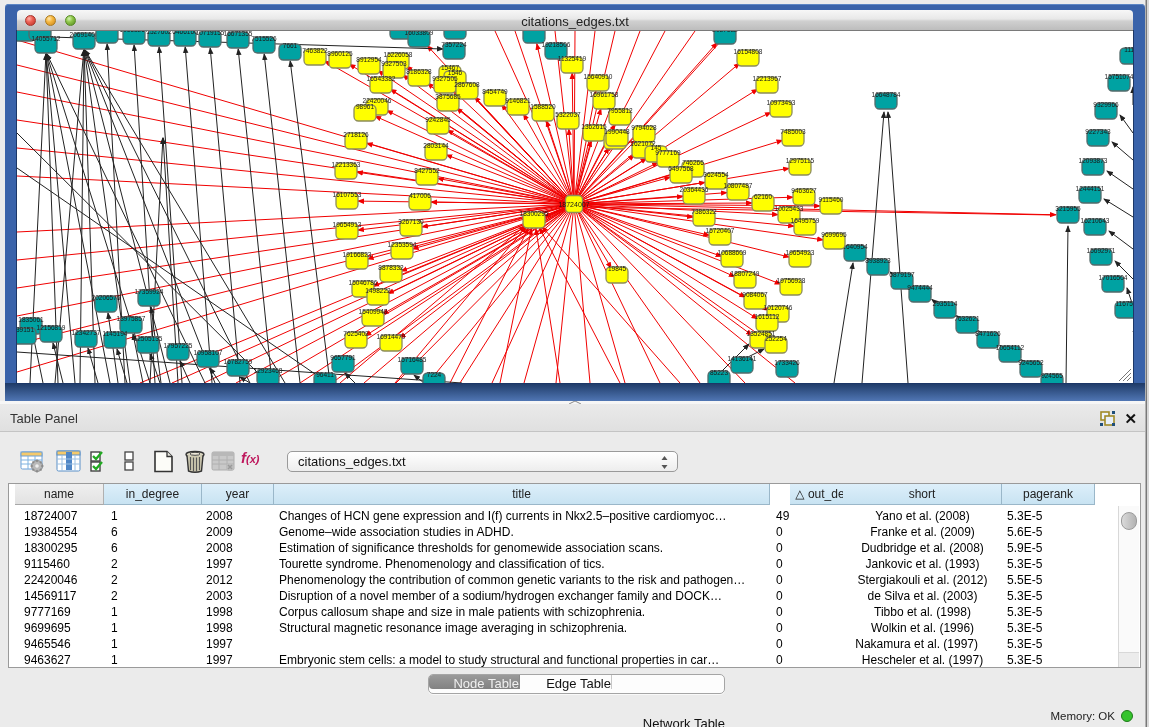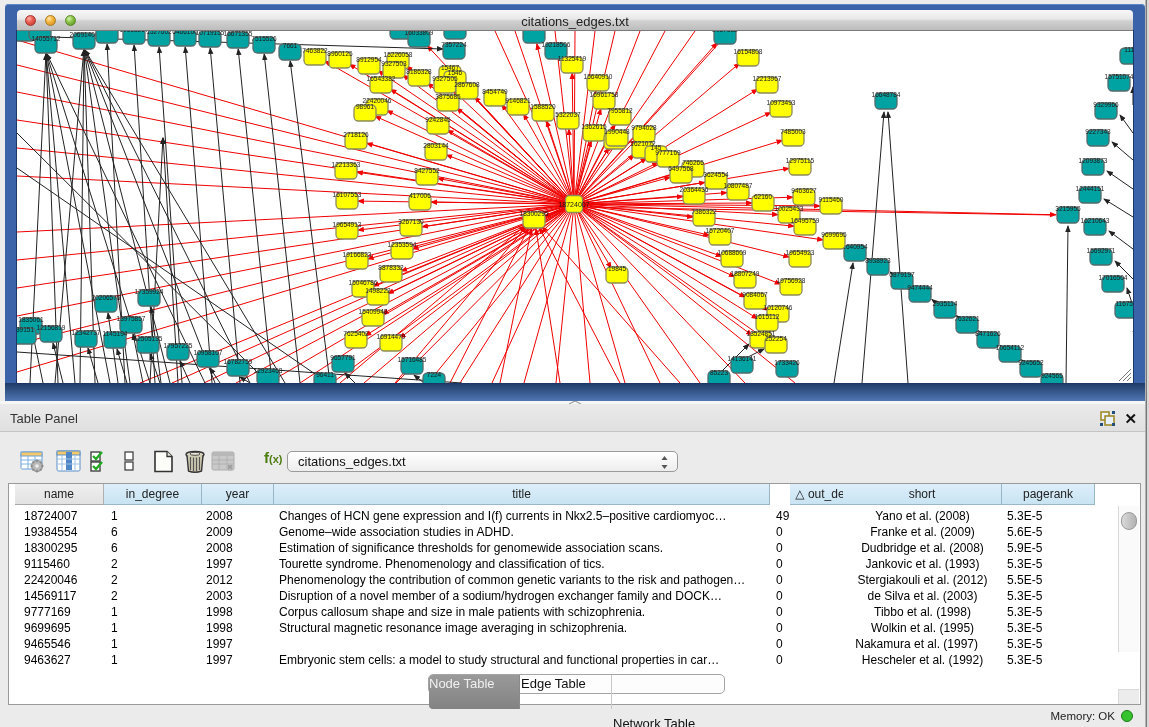--- a/index.html
+++ b/index.html
@@ -31,38 +31,38 @@
 #tp-x { position:absolute; right:12px; top:6px; font-size:15px; font-weight:bold; color:#111; }
 #tp-body { position:absolute; left:0; top:432px; width:1149px; height:295px; background:#ebebeb; }
 
 #toolbar { position:absolute; left:0; top:440px; width:1149px; height:36px; }
 .ticon { position:absolute; top:10px; }
 #combo { position:absolute; left:287px; top:451px; width:391px; height:21px;
   background:linear-gradient(#ffffff,#ededed); border:1px solid #9a9a9a; border-radius:5px;
   font-size:13px; color:#111; line-height:19px; padding-left:10px; }
 #combo .ud { position:absolute; right:8px; top:0px; }
 
-#tablebox { position:absolute; left:8px; top:483px; width:1133px; height:222px;
+#tablebox { position:absolute; left:8px; top:483px; width:1133px; height:185px;
   background:#fff; border:1px solid #9a9a9a; overflow:hidden; }
 .hd { position:absolute; top:0; height:21px; background:linear-gradient(#ddeffa,#c8e3f2);
   border-right:1px solid #9ab7c9; border-bottom:1px solid #9ab7c9;
   font-size:12px; color:#222; text-align:center; line-height:21px; }
 #hd-name { background:linear-gradient(#efefef,#e2e2e2); border-right:1px solid #b0b0b0; border-bottom:1px solid #a8a8a8; }
 .row { position:absolute; left:0; width:1110px; height:16px; font-size:12px; color:#000; }
 .row span { position:absolute; top:1px; white-space:nowrap; }
 
 #vsb { position:absolute; right:1px; top:22px; width:21px; height:146px; background:#fafafa; border-left:1px solid #d8d8d8;}
 #vsb .thumb { position:absolute; left:2px; top:6px; width:16px; height:18px; border-radius:8px;
   background:linear-gradient(90deg,#dadada,#b2b2b2); border:1px solid #9a9a9a; }
 #sbcorner { position:absolute; right:1px; bottom:0; width:21px; height:15px; background:#ececec; border-left:1px solid #d8d8d8; border-top:1px solid #d8d8d8;}
 
 #tabs { position:absolute; left:428px; top:674px; width:297px; height:20px;
   border:1px solid #a5a5a5; border-radius:5px; background:#fdfdfd;
   box-shadow:0 1px 0 rgba(255,255,255,.7); font-size:13px; }
-#tabs .seg { position:absolute; top:0; height:34px; line-height:18px; text-align:left; color:#111; }
+#tabs .seg { position:absolute; top:0; height:14px; line-height:18px; text-align:right; color:#111; }
 #tabs #seg1 { left:0; width:91px; background:linear-gradient(#9a9a9a,#828282); color:#f0f0f0;
   border-radius:4px 0 0 4px; border-right:1px solid #8a8a8a; }
 #seg2 { left:92px; width:91px; border-right:1px solid #c8c8c8; }
 #seg3 { left:184px; width:112px;margin-top:40px; }
 
 #memok { position:absolute; right:34px; top:710px; font-size:11.5px; color:#222; }
 #greendot { position:absolute; left:1121px; top:710px; width:12px; height:12px; border-radius:50%;
   background:#35c42d; border:1.5px solid #1f7a1a; }
 #rightline { position:absolute; left:1145px; top:0; width:1px; height:727px; background:#b2b2b2; }
 #rightline2 { position:absolute; left:1146px; top:0; width:1px; height:727px; background:#787878; }
@@ -624,21 +624,21 @@
       <path d="M7.5 7v13 M10.5 7.5v14 M13.5 7.5v14 M16.5 7v13" stroke="#555" stroke-width="1.2"></path>
       <ellipse cx="12" cy="3.8" rx="5" ry="1.5" fill="#efeadb" stroke="#444"></ellipse>
     </svg>
     <svg class="ticon" style="left:211px" width="26" height="23">
       <rect x="1" y="2" width="22" height="18" rx="1.5" fill="#c9c9c9" stroke="#adadad"></rect>
       <rect x="1" y="2" width="22" height="4" fill="#b8b8b8"></rect>
       <path d="M1 10h22 M1 14h22 M8 6v14 M16 6v14" stroke="#b0b0b0" fill="none"></path>
       <circle cx="19" cy="17" r="4" fill="#bdbdbd"></circle>
       <path d="M17 15l4 4 M21 15l-4 4" stroke="#9a9a9a" stroke-width="1.5"></path>
     </svg>
-    <div class="ticon" style="left:264px;top:9px;font-size:15px;font-weight:bold;color:#4d7c0f">f<span style="font-size:11px">(x)</span></div>
+    <div class="ticon" style="left:241px;top:9px;font-size:15px;font-style:italic;font-weight:bold;color:#be185d">f<span style="font-size:11px">(x)</span></div>
   </div>
   <div id="combo">citations_edges.txt
     <svg class="ud" width="9" height="21">
         <path d="M4.5 4l3 4h-6z" fill="#555"></path>
         <path d="M4.5 17l-3-4h6z" fill="#555"></path>
       </svg>
   </div>
 
   <div id="tablebox">
     <div class="hd" id="hd-name" style="left:6px;width:89px">name</div>
@@ -710,38 +710,38 @@
         <span style="left:767px">0</span>
         <span style="left:834px;width:159px;text-align:center">Tibbo et al. (1998)</span>
         <span style="left:998px">5.3E-5</span>
       </div>
 <div class="row" style="top:136px">
         <span style="left:15px">9699695</span>
         <span style="left:102px">1</span>
         <span style="left:197px">1998</span>
         <span style="left:270px">Structural magnetic resonance image averaging in schizophrenia.</span>
         <span style="left:767px">0</span>
-        <span style="left:834px;width:159px;text-align:center">Wolkin et al. (1995)</span>
+        <span style="left:834px;width:159px;text-align:center">Wolkin et al. (1996)</span>
         <span style="left:998px">5.3E-5</span>
       </div>
 <div class="row" style="top:152px">
         <span style="left:15px">9465546</span>
         <span style="left:102px">1</span>
         <span style="left:197px">1997</span>
         <span style="left:767px">0</span>
         <span style="left:810px;width:159px;text-align:right">Nakamura et al. (1997)</span>
         <span style="left:998px">5.3E-5</span>
       </div>
 <div class="row" style="top:168px">
         <span style="left:15px">9463627</span>
         <span style="left:102px">1</span>
         <span style="left:197px">1997</span>
         <span style="left:270px">Embryonic stem cells: a model to study structural and functional properties in car…</span>
         <span style="left:767px">0</span>
-        <span style="left:834px;width:159px;text-align:center">Hescheler et al. (1992)</span>
+        <span style="left:834px;width:159px;text-align:center">Hescheler et al. (1997)</span>
         <span style="left:998px">5.3E-5</span>
       </div>
     <div id="vsb">
         <div class="thumb"></div>
       </div>
     <div id="sbcorner"></div>
   </div>
 
   <div id="tabs">
     <div class="seg" id="seg1">Node Table</div>

